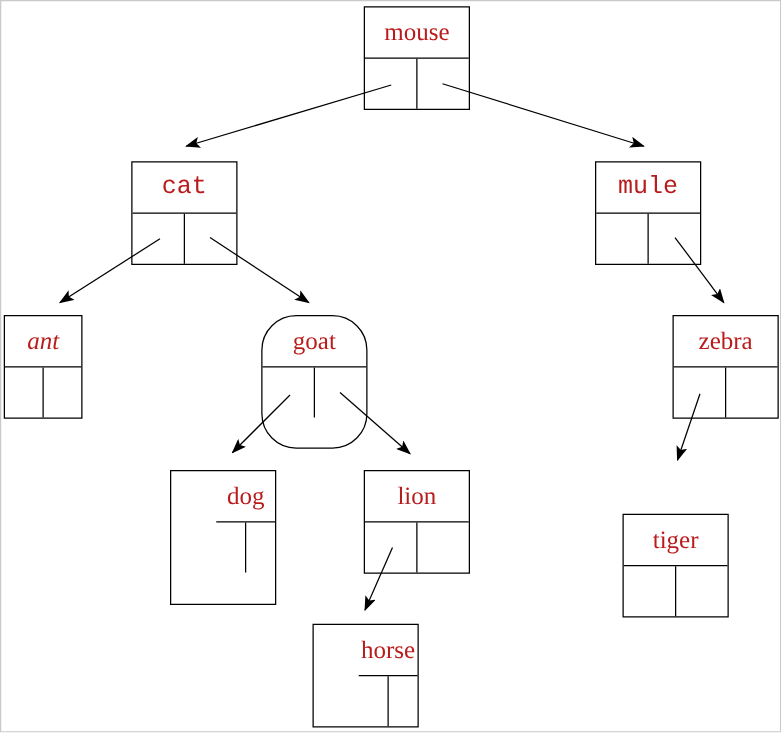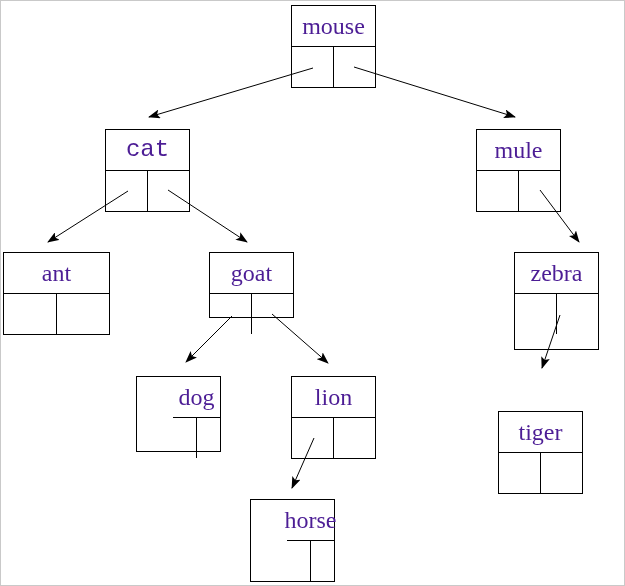--- a/index.html
+++ b/index.html
@@ -12,21 +12,21 @@
     border: 1px solid #c9c9c9;
     overflow: hidden;
     font-family: "Liberation Serif", "DejaVu Serif", serif;
   }
   #node-layer { position: absolute; left: 0; top: 0; width: 100%; height: 100%; z-index: 1; }
   #edge-layer { position: absolute; left: 0; top: 0; z-index: 2; pointer-events: none; }
   .node { position: absolute; border: 1px solid #000; background: transparent; }
   .node-label {
     border-bottom: 1px solid #000;
     display: flex; align-items: center; justify-content: center;
-    font-size: 24px; color: #4c1d95; line-height: 1;
+    font-size: 20px; color: #b91c1c; line-height: 1;
   }
   .node-pointers { display: flex; }
   .ptr-cell { flex: 1 1 0; }
   .ptr-cell.left { border-right: 1px solid #000; }
 </style>
 </head>
 <body>
 
 <div class="canvas">
   <div id="node-layer">
@@ -38,48 +38,48 @@
         </div>
       </div>
       <div class="node" style="left: 104px; top: 128px; width: 85px; height: 83px; font-family: Liberation Mono, monospace;">
         <div class="node-label" style="height: 41px;">cat</div>
         <div class="node-pointers" style="height: 40px;">
           <div class="ptr-cell left"></div>
           <div class="ptr-cell right"></div>
         </div>
       </div>
       <div class="node" style="left: 475px; top: 128px; width: 85px; height: 83px;">
-        <div class="node-label" style="height: 41px;">mule</div>
+        <div class="node-label" style="height: 41px; font-family: Liberation Mono, monospace;">mule</div>
         <div class="node-pointers" style="height: 40px;">
           <div class="ptr-cell left"></div>
           <div class="ptr-cell right"></div>
         </div>
       </div>
-      <div class="node" style="left: 2px; top: 251px; width: 107px; height: 83px;">
+      <div class="node" style="left: 2px; top: 251px; width: 63px; height: 83px; font-style: italic;">
         <div class="node-label" style="height: 41px;">ant</div>
         <div class="node-pointers" style="height: 40px;">
           <div class="ptr-cell left"></div>
           <div class="ptr-cell right"></div>
         </div>
       </div>
-      <div class="node" style="left: 208px; top: 251px; width: 85px; height: 66px;">
+      <div class="node" style="left: 208px; top: 251px; width: 85px; height: 107px; border-radius: 28px;">
         <div class="node-label" style="height: 41px;">goat</div>
         <div class="node-pointers" style="height: 40px;">
           <div class="ptr-cell left"></div>
           <div class="ptr-cell right"></div>
         </div>
       </div>
-      <div class="node" style="left: 513px; top: 251px; width: 85px; height: 98px; font-family: Liberation Serif, serif;">
+      <div class="node" style="left: 537px; top: 251px; width: 85px; height: 83px; font-family: Liberation Serif, serif;">
         <div class="node-label" style="height: 41px;">zebra</div>
         <div class="node-pointers" style="height: 40px;">
           <div class="ptr-cell left"></div>
           <div class="ptr-cell right"></div>
         </div>
       </div>
-      <div class="node" style="left: 135px; top: 375px; width: 85px; height: 76px; padding-left: 36px;">
+      <div class="node" style="left: 135px; top: 375px; width: 85px; height: 108px; padding-left: 36px;">
         <div class="node-label" style="height: 41px;">dog</div>
         <div class="node-pointers" style="height: 40px;">
           <div class="ptr-cell left"></div>
           <div class="ptr-cell right"></div>
         </div>
       </div>
       <div class="node" style="left: 290px; top: 375px; width: 85px; height: 83px;">
         <div class="node-label" style="height: 41px;">lion</div>
         <div class="node-pointers" style="height: 40px;">
           <div class="ptr-cell left"></div>

